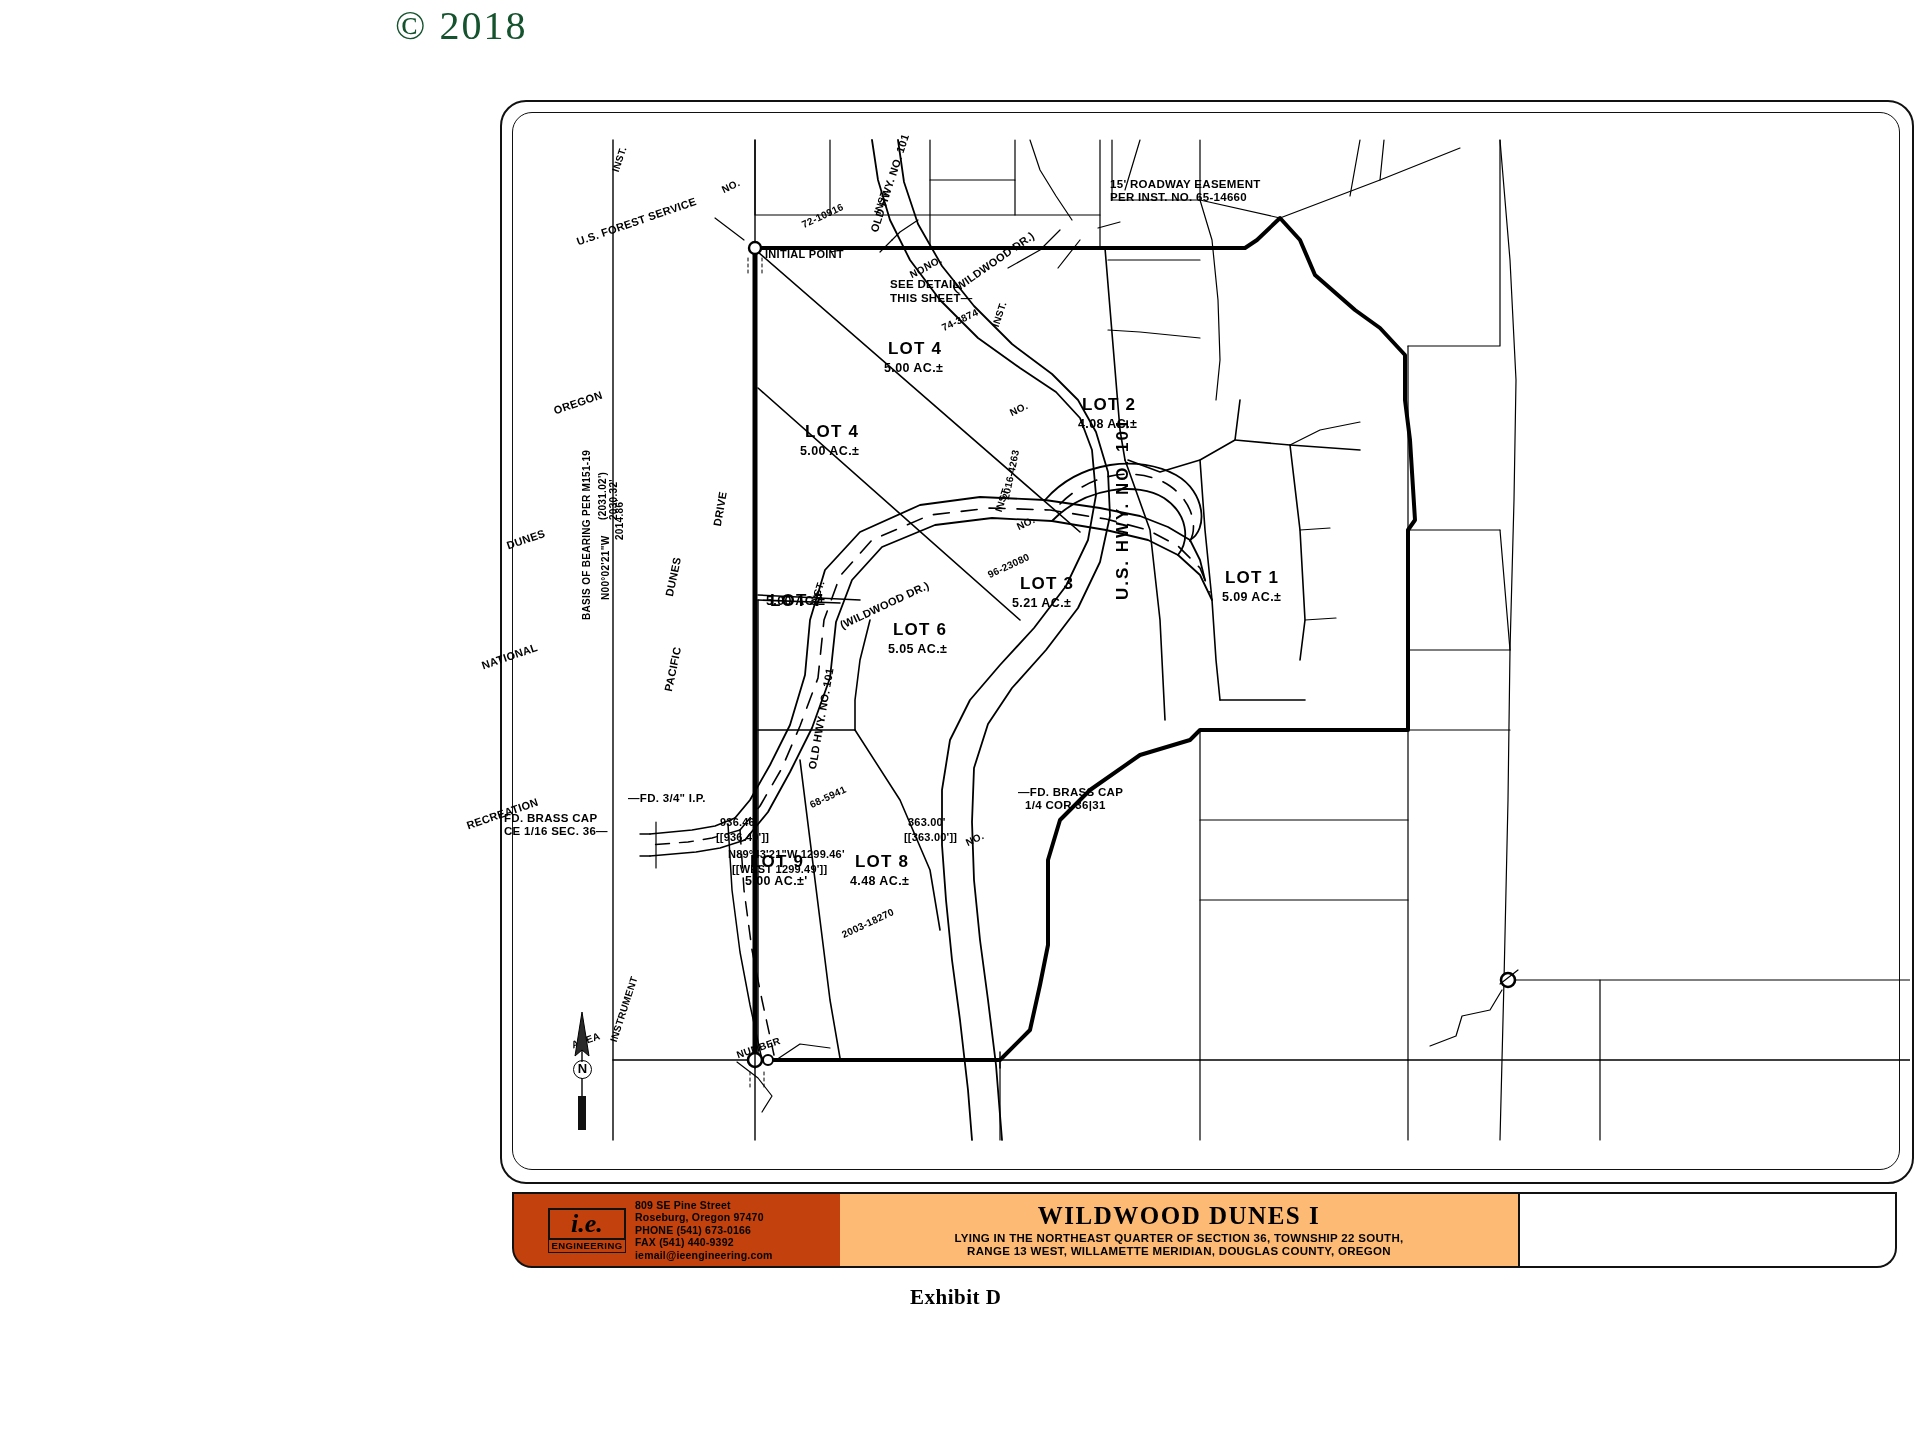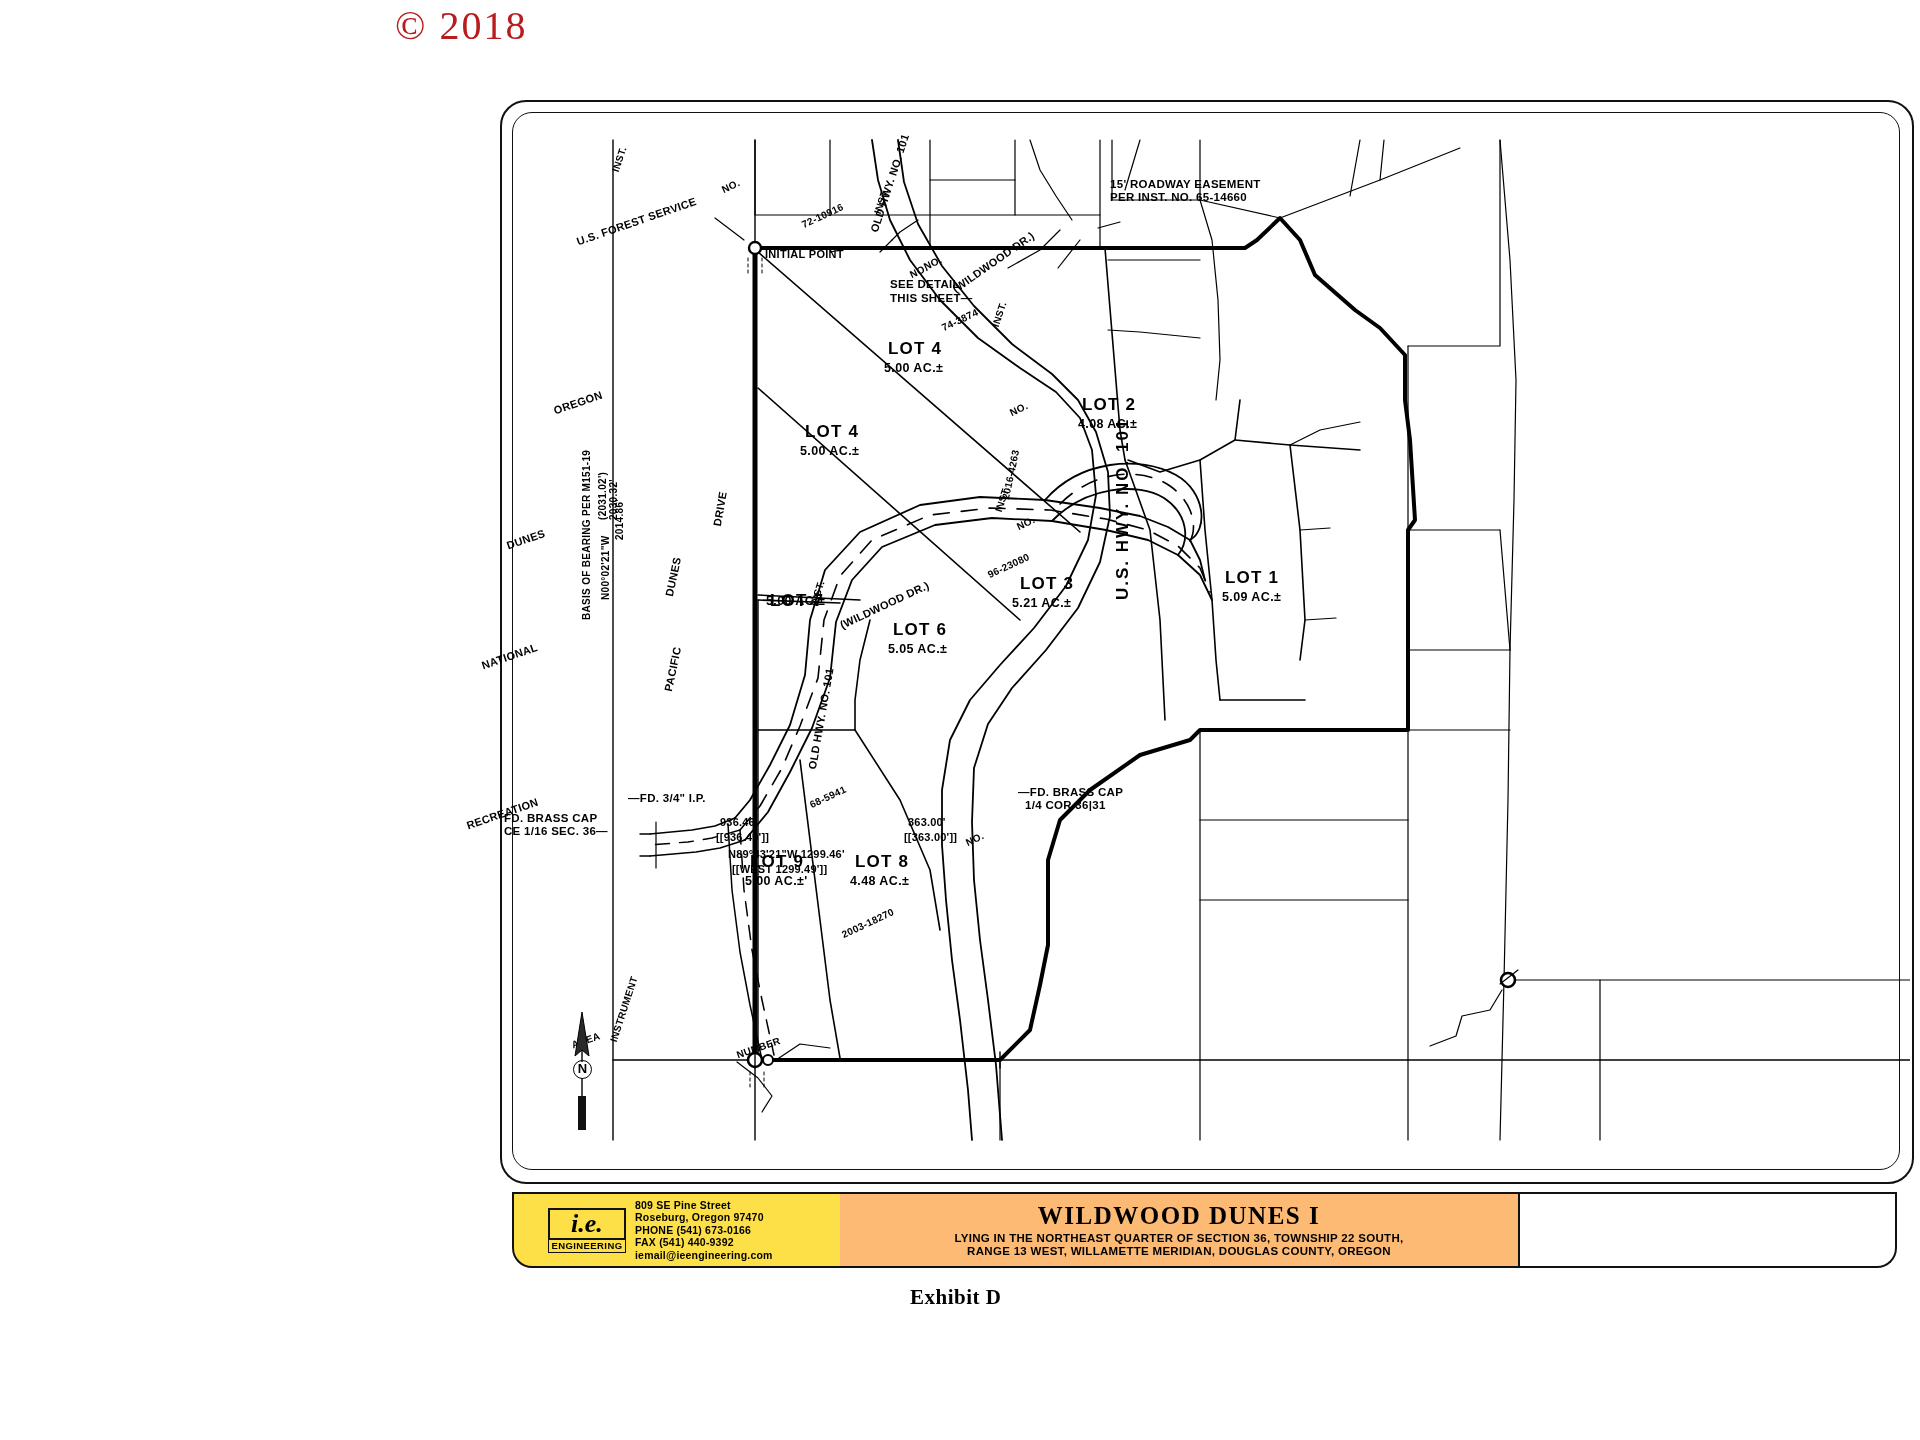--- a/index.html
+++ b/index.html
@@ -7,21 +7,21 @@
   body{
     width:1920px;height:1440px;position:relative;overflow:hidden;
     font-family:"Liberation Sans", sans-serif;color:#000;
   }
   .stage{position:absolute;inset:0;}
 
   
   .watermark{
     position:absolute;left:395px;top:2px;
     font-family:"Liberation Serif", serif;
-    font-size:40px;color:#b91c1c;letter-spacing:2px;
+    font-size:40px;color:#14532d;letter-spacing:2px;
     user-select:none;
   }
 
   
   .sheet{
     position:absolute;left:500px;top:100px;width:1410px;height:1080px;
     border:2px solid #111;border-radius:26px;background:#fff;
   }
   .sheet-inner{
     position:absolute;left:512px;top:112px;width:1386px;height:1056px;
@@ -43,21 +43,21 @@
   .hwy-label{font-size:17px;font-weight:700;letter-spacing:2px;}
 
   
   .titleblock{
     position:absolute;left:512px;top:1192px;width:1385px;height:76px;
   }
   .tb-left{
     position:absolute;left:0;top:0;width:344px;height:76px;
     border:2px solid #111;border-radius:0 0 0 20px;
     border-right:1px solid #111;display:flex;align-items:center;gap:9px;
-    padding-left:34px;box-sizing:border-box;background:#fde047;
+    padding-left:34px;box-sizing:border-box;background:#c2410c;
   }
   .ie-logo{width:78px;flex:0 0 78px;text-align:center;}
   .ie-box{
     border:2px solid #111;font-family:"Liberation Serif",serif;
     font-size:26px;font-weight:700;font-style:italic;line-height:26px;padding:1px 3px;
   }
   .ie-sub{
     border:1.5px solid #111;border-top:none;font-size:9.5px;
     font-weight:700;letter-spacing:.4px;line-height:12px;font-family:"Liberation Sans",sans-serif;
   }

